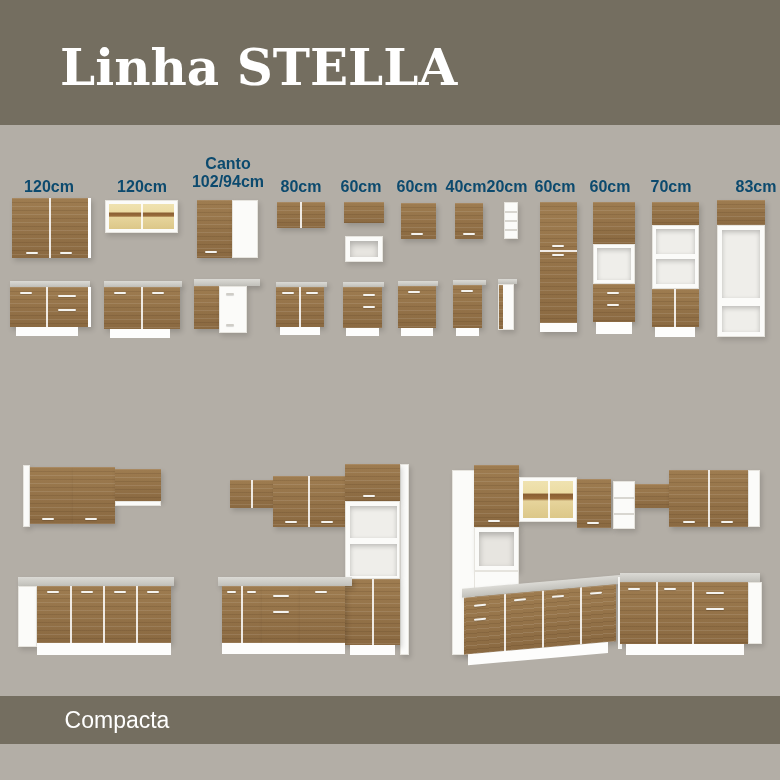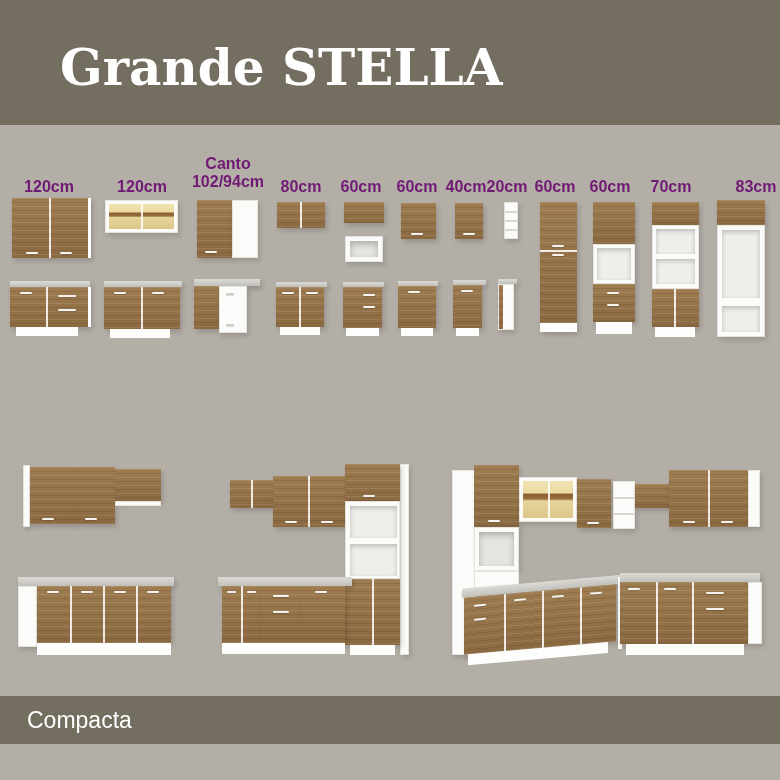--- a/index.html
+++ b/index.html
@@ -10,27 +10,27 @@
   .band{position:absolute;left:0;width:780px;background:#746e60;color:#fff;}
   .sec-header{top:0;height:125px;}
   .sec-banner{top:390px;height:47px;display:flex;align-items:center;justify-content:center;}
   .sec-names{top:696px;height:48px;}
 
   .kicker{position:absolute;left:63px;top:14px;font-size:25px;font-weight:600;letter-spacing:.5px;color:#fff;}
   .big-title{position:absolute;left:60px;top:38px;font-family:"DejaVu Serif",serif;font-weight:700;font-size:50px;letter-spacing:0px;color:#fff;}
 
   .banner-text{font-size:21px;font-weight:500;letter-spacing:.2px;color:#fff;}
 
-  .name-label{position:absolute;top:0;width:180px;line-height:48px;text-align:left;font-size:23px;font-weight:500;color:#fff;}
+  .name-label{position:absolute;top:0;width:180px;line-height:48px;text-align:center;font-size:23px;font-weight:500;color:#fff;}
 
   
   .sec-modules{position:absolute;top:125px;left:0;width:780px;height:265px;}
   .sec-layouts{position:absolute;top:437px;left:0;width:780px;height:259px;}
 
-  .lab{position:absolute;width:80px;top:53px;text-align:center;font-size:16px;font-weight:700;color:#701a75;white-space:pre-line;line-height:18px;}
+  .lab{position:absolute;width:80px;top:53px;text-align:center;font-size:16px;font-weight:700;color:#0c4a6e;white-space:pre-line;line-height:18px;}
   .lab.two{top:30px;}
 
   
   .wd,.wh,.ct,.toe,.gv,.gh,.h,.cav,.glass,.niche,.grp{position:absolute;}
   .wd{background:
       repeating-linear-gradient(180deg, rgba(255,255,255,.10) 0 1px, rgba(255,255,255,0) 1px 4px, rgba(55,32,10,.12) 4px 5px, rgba(255,255,255,0) 5px 8px),
       linear-gradient(180deg,#9e7c50 0%,#8a6941 100%);
       box-shadow:2px 3px 5px rgba(0,0,0,.16);}
   .wh{background:#fbfbf9;border:1px solid #e6e4de;box-sizing:border-box;box-shadow:2px 3px 5px rgba(0,0,0,.14);}
   .ct{background:linear-gradient(180deg,#dbdad5,#c1c0ba);box-shadow:2px 3px 5px rgba(0,0,0,.18);}
@@ -42,21 +42,21 @@
   .glass{background:linear-gradient(180deg,#efe2b0 0%,#ecdca4 32%,#8a5f33 36%,#9a6d3c 48%,#e6d49b 54%,#dcc788 100%);}
   .niche{background:#e7e5e0;box-shadow:inset 0 3px 6px rgba(0,0,0,.25);}
   .grp{position:absolute;}
 </style>
 </head>
 <body>
 
 <div class="page">
 
   <header class="band sec-header">
-    <div class="big-title">Grande STELLA</div>
+    <div class="big-title">Linha STELLA</div>
   </header>
 
   <section class="sec-modules">
 
     <div class="lab" style="left:9px">120cm</div>
     <div class="lab" style="left:102px">120cm</div>
     <div class="lab two" style="left:188px">Canto
 102/94cm</div>
     <div class="lab" style="left:261px">80cm</div>
     <div class="lab" style="left:321px">60cm</div>

